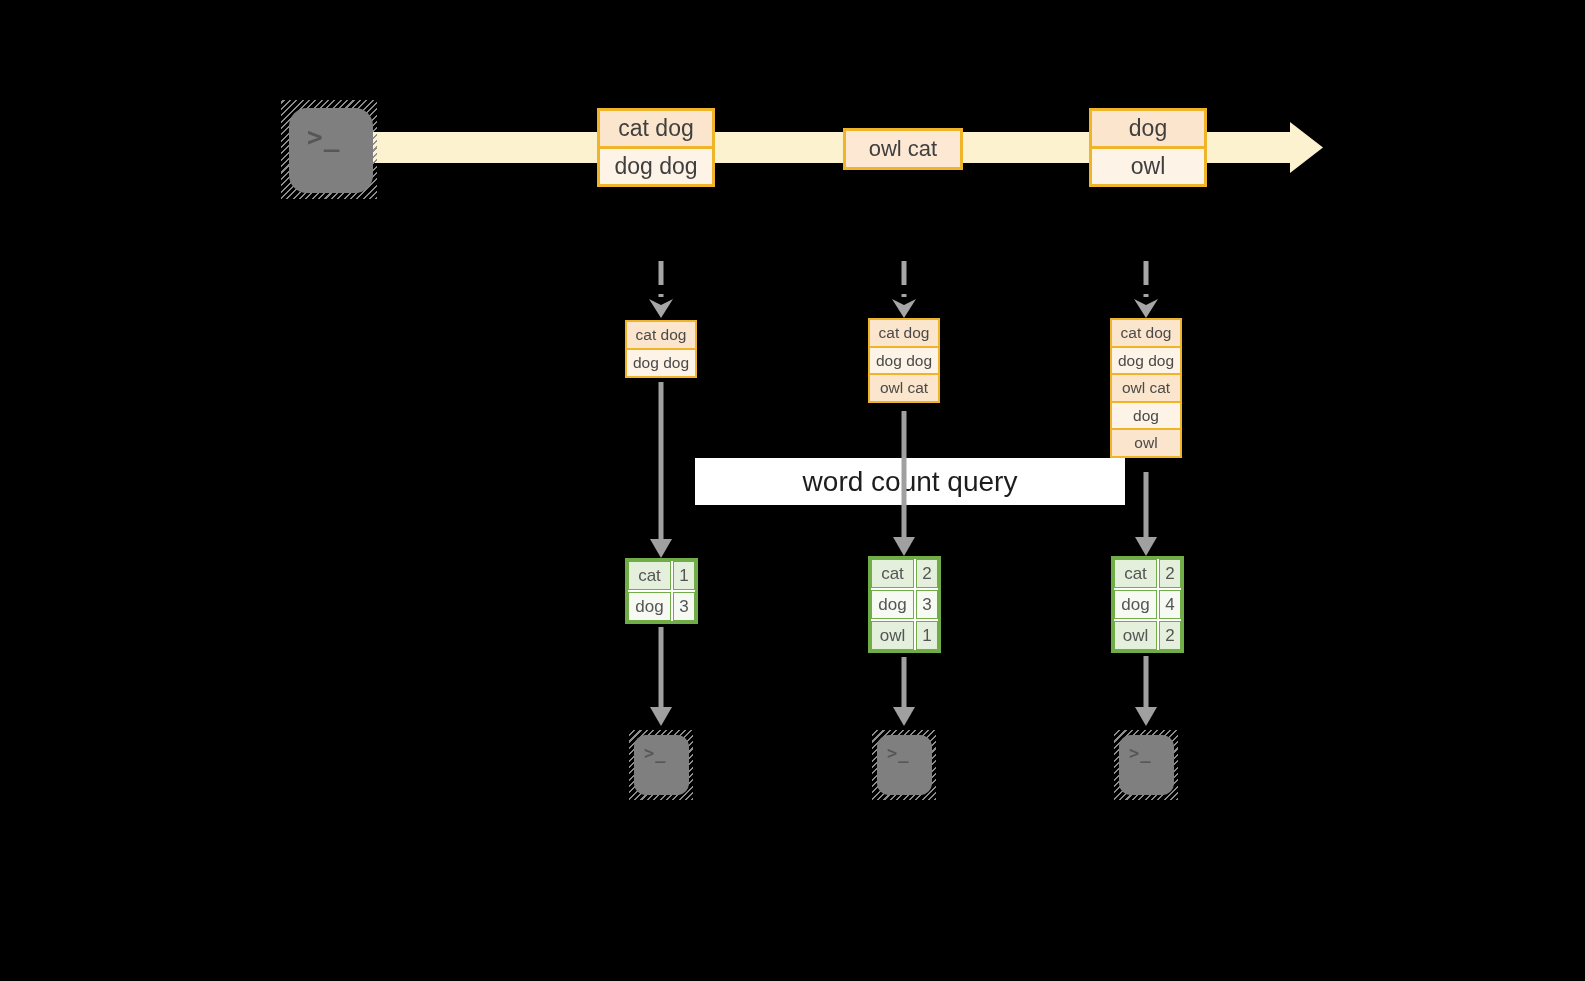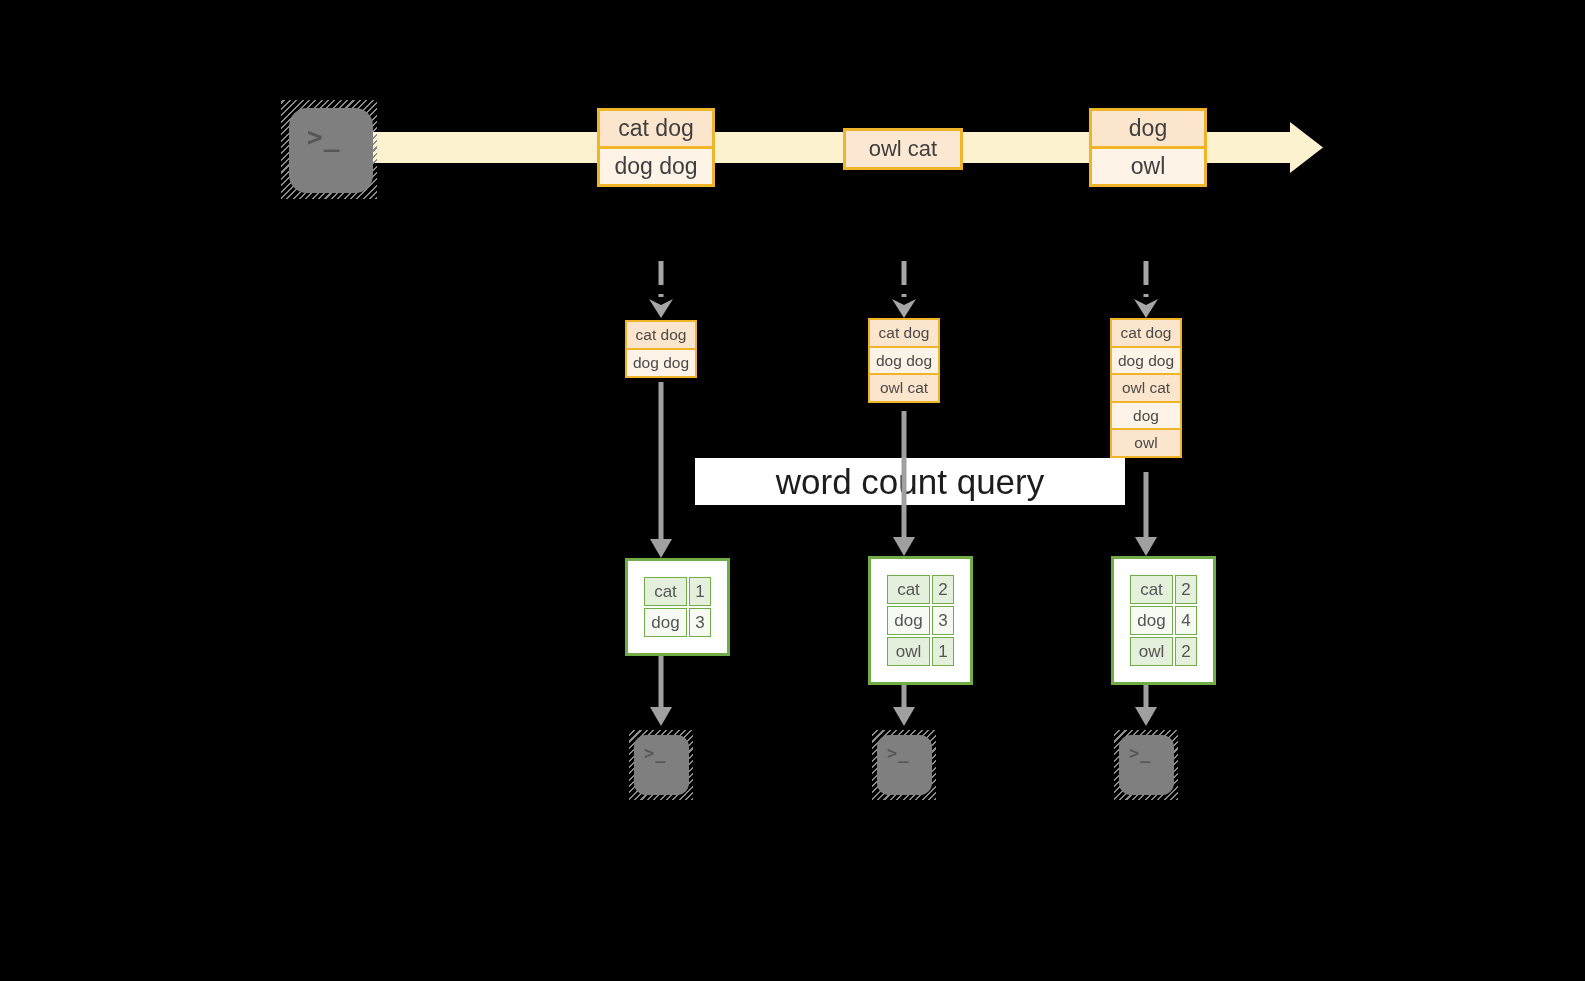--- a/index.html
+++ b/index.html
@@ -43,27 +43,27 @@
     height:26px;border:2.5px solid #F0B428;margin-top:-2.5px;
     display:flex;align-items:center;justify-content:center;
     font-size:15.5px;color:#4a4a4a;
   }
   .stack-row:first-child{margin-top:0;}
   .stack-row:nth-child(odd){background:#FBE5CC;}
   .stack-row:nth-child(even){background:#FDF3E6;}
   
   .query-label{
     position:absolute;left:695px;top:458px;width:430px;height:47px;z-index:1;
-    background:#ffffff;color:#1d1d1d;font-size:35px;
+    background:#ffffff;color:#1d1d1d;font-size:28px;
     display:flex;align-items:center;justify-content:center;
   }
   
   .gtable{
     position:absolute;z-index:3;background:#ffffff;border:3px solid #70AD47;
-    padding:16px;display:flex;flex-direction:column;gap:2px;
+    padding:0;display:flex;flex-direction:column;gap:2px;
   }
   .grow{display:flex;gap:2px;}
   .gcell{
     border:1.5px solid #70AD47;height:27px;display:flex;align-items:center;justify-content:center;
     font-size:17px;color:#555555;
   }
   .gword{width:41px;}
   .gcount{width:20px;}
   .grow:nth-child(odd) .gcell{background:#E4EFDC;}
   .grow:nth-child(even) .gcell{background:#F7FAF3;}

